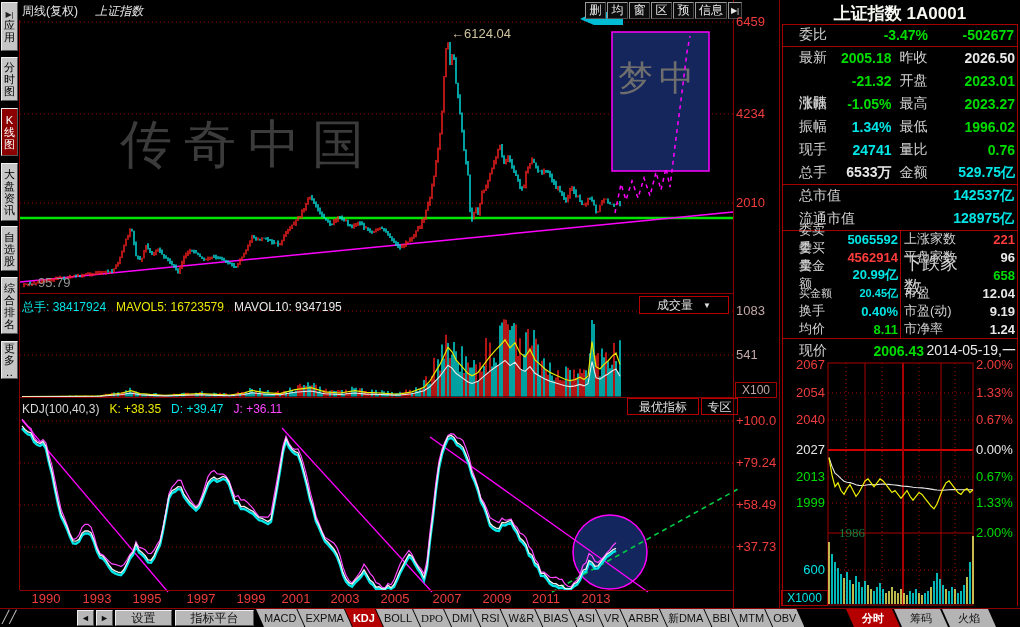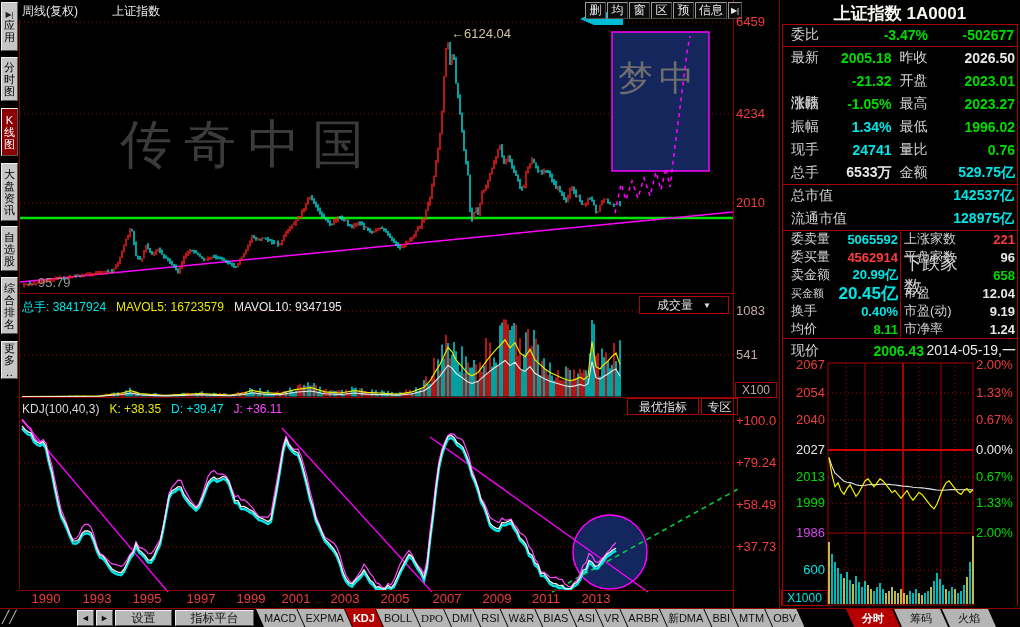--- a/index.html
+++ b/index.html
@@ -13,21 +13,21 @@
   .vbtn{position:absolute;left:1px;width:17px;background:#c6c6c6;color:#000;
     border:1px solid;border-color:#efefef #5a5a5a #5a5a5a #efefef;box-sizing:border-box;
     display:flex;flex-direction:column;align-items:center;justify-content:center;cursor:default;}
   .vbtn span{font-size:11px;line-height:12px;display:block;}
   .vbtn .icn{font-size:8px;line-height:9px;color:#222;}
   .vbtn.active{background:#8b0000;color:#fff;}
   .legend span{margin-right:10px;font-size:12px;}
   .redbox{border:1px solid #b40000;box-sizing:border-box;display:flex;align-items:center;justify-content:center;}
   .qbox{position:absolute;left:782px;width:236px;box-sizing:border-box;}
   .qrow{display:flex;align-items:center;font-size:14px;}
-  .qrow .ql{color:#d2d2d2;padding-left:9px;box-sizing:border-box;}
+  .qrow .ql{color:#d2d2d2;padding-left:17px;box-sizing:border-box;}
   .qrow .qv{font-weight:bold;text-align:right;}
   .tab{height:18px;box-sizing:border-box;background:#b4b4b4;color:#101010;font-size:11px;
     display:flex;align-items:center;padding:0 8px;
     clip-path:polygon(0 0,calc(100% - 8px) 0,100% 100%,8px 100%);}
   .tab.active{background:#b40000;color:#fff;font-weight:bold;}
   .gbtn{background:#b8b8b8;border:1px solid;border-color:#eee #555 #555 #eee;color:#111;
     font-size:12px;height:16px;display:flex;align-items:center;justify-content:center;box-sizing:border-box;}
 </style>
 </head>
 <body>
@@ -95,21 +95,21 @@
       <line x1="919" y1="363" x2="919" y2="605" stroke="#a80000" stroke-width="1" stroke-dasharray="1 3"></line>
       <line x1="955" y1="363" x2="955" y2="605" stroke="#a80000" stroke-width="1" stroke-dasharray="1 3"></line>
       <polyline points="829,457.7 832,466.4 835,473.2 838,475.6 841,478.6 844,481.2 847,482.3 850,482.6 853,483.5 856,484.7 859,485.4 862,485.5 865,485.2 868,484.7 871,484.6 874,484.7 877,484.6 880,484.3 883,484.1 886,484.2 889,484.4 892,484.7 895,485.0 898,485.4 901,485.9 904,486.2 907,486.4 910,486.7 913,487.2 916,487.5 919,487.7 922,487.9 925,488.2 928,488.6 931,489.1 934,489.6 937,490.0 940,490.2 943,490.2 946,490.0 949,489.8 952,489.6 955,489.6 958,489.7 961,489.8 964,489.8 967,489.8 970,489.8 973,489.8" fill="none" stroke="#e8e8e8" stroke-width="1.1"></polyline>
       <polyline points="829,457.7 832,475.1 835,486.7 838,482.8 841,490.5 844,494.4 847,488.6 850,484.7 853,490.5 856,496.3 859,492.5 862,486.7 865,480.9 868,478.9 871,482.8 874,486.7 877,482.8 880,478.9 883,480.9 886,484.7 889,488.6 892,492.5 895,490.5 898,494.4 901,498.3 904,494.4 907,490.5 910,496.3 913,500.2 916,496.3 919,492.5 922,494.4 925,498.3 928,502.1 931,506.0 934,508.9 937,504.0 940,496.3 943,488.6 946,482.8 949,480.9 952,484.7 955,488.6 958,492.5 961,494.4 964,490.5 967,488.6 970,492.5 973,489.8" fill="none" stroke="#f0f000" stroke-width="1.2"></polyline>
       <path d="M832 604L832 554M835 604L835 562M838 604L838 568M841 604L841 574M847 604L847 572M850 604L850 580M856 604L856 576M859 604L859 582M862 604L862 587M865 604L865 581M874 604L874 591M877 604L877 587M880 604L880 583M883 604L883 589M910 604L910 591M913 604L913 593M916 604L916 589M925 604L925 593M928 604L928 591M934 604L934 581M937 604L937 573M940 604L940 579M943 604L943 585M949 604L949 591M952 604L952 587M958 604L958 593M961 604L961 591M964 604L964 585M970 604L970 562" stroke="#00e5e5" stroke-width="1.6" fill="none"></path>
       <path d="M829 604L829 542M844 604L844 578M853 604L853 584M868 604L868 585M871 604L871 589M886 604L886 593M889 604L889 591M892 604L892 587M895 604L895 591M898 604L898 593M901 604L901 589M904 604L904 593M907 604L907 595M919 604L919 593M922 604L922 595M931 604L931 587M946 604L946 589M955 604L955 589M967 604L967 577M973 604L973 536" stroke="#e8e860" stroke-width="1.6" fill="none"></path>
     </svg>
 
   <div class="abs hdrtxt" style="left:22px;top:3px;">
     <span id="period-label">周线(复权)</span>
-    <span style="margin-left:31px;">上证指数</span>
+    <span style="margin-left:14px;font-style:italic;">上证指数</span>
   </div>
 
   <div class="abs" id="toolbar" style="left:585px;top:2px;display:flex;gap:1px;">
       <div class="tbtn" style="width: 21px;">删</div>
       <div class="tbtn" style="width: 21px;">均</div>
       <div class="tbtn" style="width: 21px;">窗</div>
       <div class="tbtn" style="width: 21px;">区</div>
       <div class="tbtn" style="width: 21px;">预</div>
       <div class="tbtn" style="width: 32px;">信息</div>
       <div class="tbtn" style="width: 14px; font-size: 8px;">▶|</div>
@@ -270,21 +270,21 @@
           <span class="qv" style="flex: 1 1 0%; padding-right: 3px; font-size: 13px; color: rgb(232, 232, 232);">96</span>
         </div>
         <div class="qrow" style="height: 18px;">
           <span class="ql" style="width: 54px; font-size: 13px;">卖金额</span>
           <span class="qv" style="width: 62px; font-size: 13px; color: rgb(0, 229, 229);">20.99亿</span>
           <span class="ql" style="width: 66px; padding-left: 6px; font-size: 18px;">下跌家数</span>
           <span class="qv" style="flex: 1 1 0%; padding-right: 3px; font-size: 13px; color: rgb(0, 220, 0);">658</span>
         </div>
         <div class="qrow" style="height: 18px;">
           <span class="ql" style="width: 54px; font-size: 11px;">买金额</span>
-          <span class="qv" style="width: 62px; font-size: 17px; color: rgb(0, 229, 229);">20.45亿</span>
+          <span class="qv" style="width: 62px; font-size: 11px; color: rgb(0, 229, 229);">20.45亿</span>
           <span class="ql" style="width: 66px; padding-left: 6px; font-size: 13px;">市盈</span>
           <span class="qv" style="flex: 1 1 0%; padding-right: 3px; font-size: 13px; color: rgb(232, 232, 232);">12.04</span>
         </div>
         <div class="qrow" style="height: 18px;">
           <span class="ql" style="width: 54px; font-size: 13px;">换手</span>
           <span class="qv" style="width: 62px; font-size: 13px; color: rgb(0, 229, 229);">0.40%</span>
           <span class="ql" style="width: 66px; padding-left: 6px; font-size: 13px;">市盈(动)</span>
           <span class="qv" style="flex: 1 1 0%; padding-right: 3px; font-size: 13px; color: rgb(232, 232, 232);">9.19</span>
         </div>
         <div class="qrow" style="height: 18px;">
@@ -302,21 +302,21 @@
     <span class="qv" style="flex:1;color:#e8e8e8;padding-right:2px;font-weight:normal;">2014-05-19,一</span>
   </div>
 
   <div id="intraday-labels">
       <div style="position: absolute; white-space: nowrap; left: 780px; top: 357px; width: 45px; text-align: right; color: rgb(240, 60, 60); font-size: 13px;">2067</div>
       <div style="position: absolute; white-space: nowrap; left: 780px; top: 385px; width: 45px; text-align: right; color: rgb(240, 60, 60); font-size: 13px;">2054</div>
       <div style="position: absolute; white-space: nowrap; left: 780px; top: 412px; width: 45px; text-align: right; color: rgb(240, 60, 60); font-size: 13px;">2040</div>
       <div style="position: absolute; white-space: nowrap; left: 780px; top: 442px; width: 45px; text-align: right; color: rgb(232, 232, 232); font-size: 13px;">2027</div>
       <div style="position: absolute; white-space: nowrap; left: 780px; top: 469px; width: 45px; text-align: right; color: rgb(0, 220, 0); font-size: 13px;">2013</div>
       <div style="position: absolute; white-space: nowrap; left: 780px; top: 495px; width: 45px; text-align: right; color: rgb(0, 220, 0); font-size: 13px;">1999</div>
-      <div style="position: absolute; white-space: nowrap; left: 780px; top: 525px; width: 45px; text-align: right; color: #d946ef; font-size: 13px;">1986</div>
+      <div style="position: absolute; white-space: nowrap; left: 820px; top: 525px; width: 45px; text-align: right; color: #15803d; font-size: 13px; font-family: Liberation Serif, serif;">1986</div>
       <div style="position: absolute; white-space: nowrap; left: 780px; top: 562px; width: 45px; text-align: right; color: rgb(0, 229, 229); font-size: 13px;">600</div>
       <div style="position: absolute; white-space: nowrap; left: 976px; top: 357px; color: rgb(240, 60, 60); font-size: 13px;">2.00%</div>
       <div style="position: absolute; white-space: nowrap; left: 976px; top: 385px; color: rgb(240, 60, 60); font-size: 13px;">1.33%</div>
       <div style="position: absolute; white-space: nowrap; left: 976px; top: 412px; color: rgb(240, 60, 60); font-size: 13px;">0.67%</div>
       <div style="position: absolute; white-space: nowrap; left: 976px; top: 442px; color: rgb(232, 232, 232); font-size: 13px;">0.00%</div>
       <div style="position: absolute; white-space: nowrap; left: 976px; top: 469px; color: rgb(0, 220, 0); font-size: 13px;">0.67%</div>
       <div style="position: absolute; white-space: nowrap; left: 976px; top: 495px; color: rgb(0, 220, 0); font-size: 13px;">1.33%</div>
       <div style="position: absolute; white-space: nowrap; left: 976px; top: 525px; color: rgb(0, 220, 0); font-size: 13px;">2.00%</div>
       <div style="position: absolute; white-space: nowrap; left: 781px; top: 590px; width: 47px; height: 16px; border: 1px solid rgb(168, 0, 0); color: rgb(0, 229, 229); font-size: 12px; text-align: center; line-height: 15px; box-sizing: border-box;">X1000</div>
     </div>

